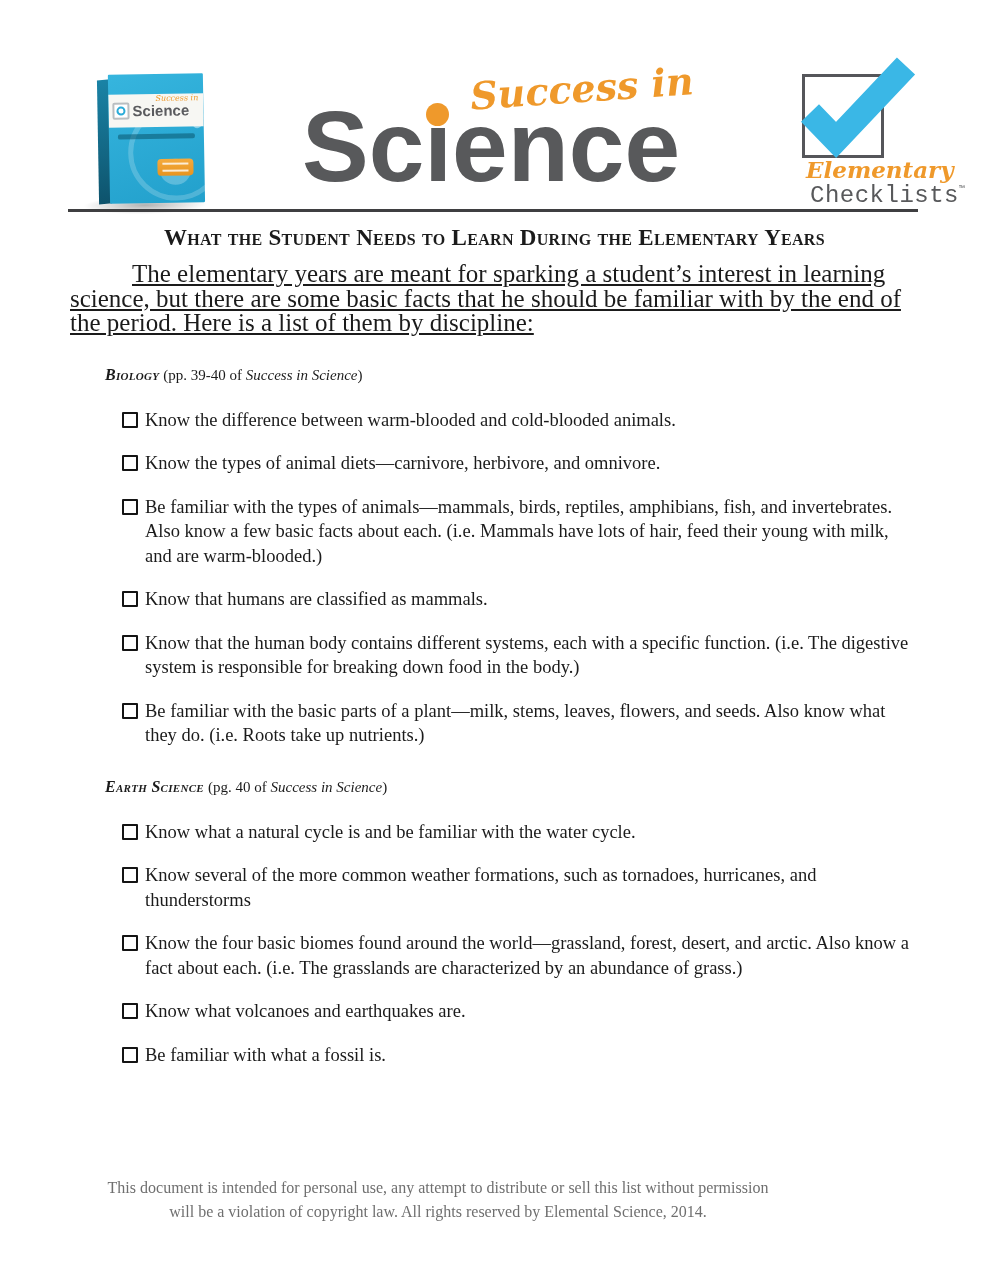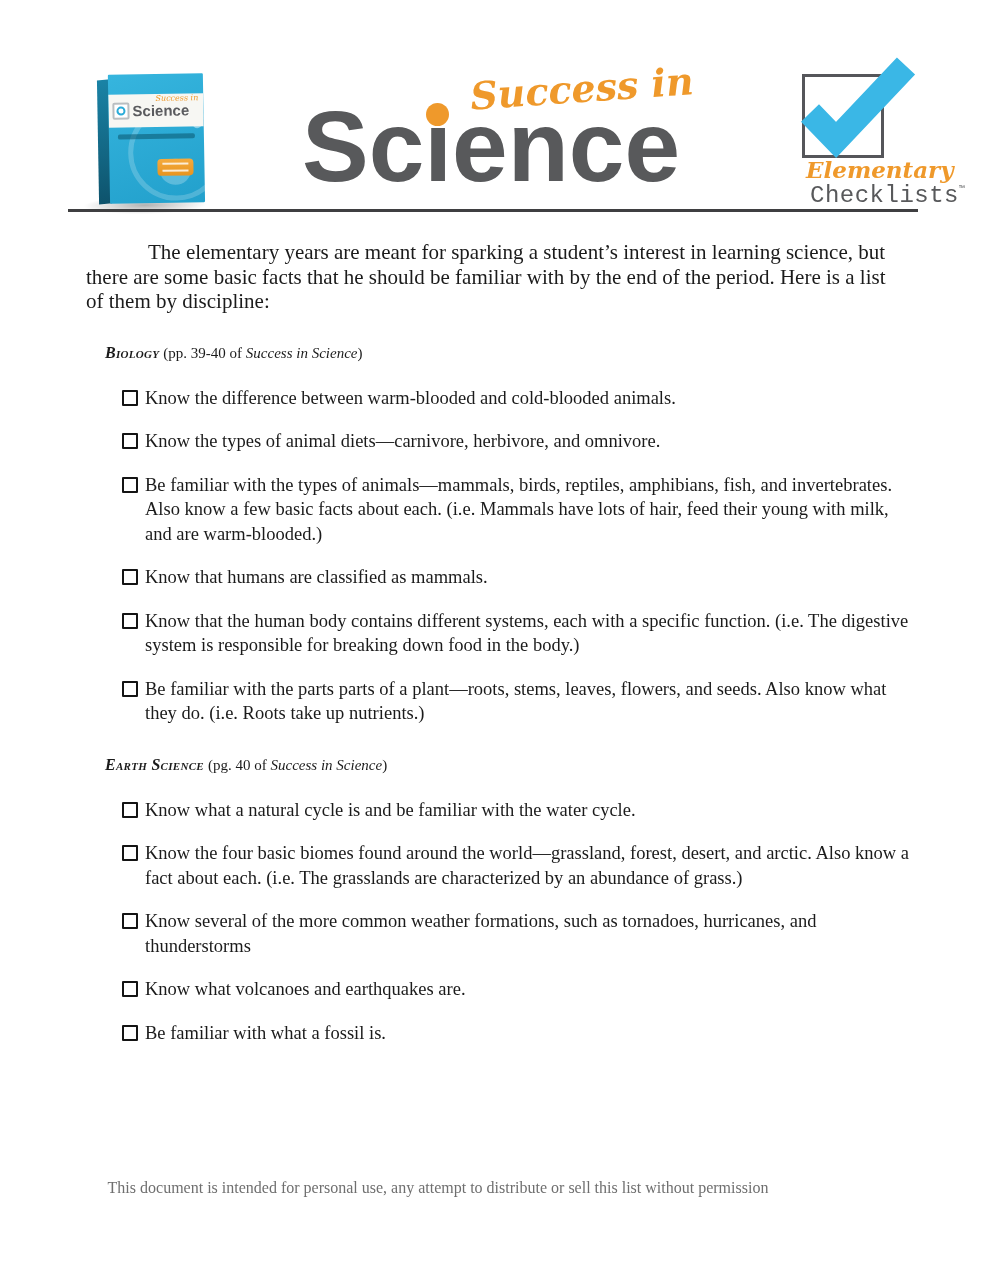--- a/index.html
+++ b/index.html
@@ -59,21 +59,21 @@
   .cb-checklists{position:absolute;left:4px;top:112px;font-family:Liberation Mono, monospace;
     font-size:24px;color:#58595b;letter-spacing:0.5px;white-space:nowrap;margin-left:8px;}
   .cb-tm{font-size:9px;vertical-align:10px;}
 
   .rule{position:absolute;left:68px;top:209px;width:850px;height:3px;background:#3f3f41;}
 
   
   .content{position:absolute;left:70px;top:224px;width:849px;}
   .doc-title{margin:0 0 10px 0;text-align:center;font-size:23px;line-height:28px;font-weight:bold;
     font-variant:small-caps;letter-spacing:0.3px;}
-  .intro{margin:16px;font-size:21px;line-height:24.5px;text-indent:62px;}
+  .intro{margin:0;font-size:25px;line-height:24.5px;text-indent:62px;text-decoration:underline;}
 
   .sec{margin-top:26px;padding-left:35px;}
   .sec-head{line-height:26px;}
   .sec-name{font-variant:small-caps;font-weight:bold;font-size:16px;letter-spacing:0.3px;font-style:italic;}
   .sec-ref{font-size:15px;}
   .sec-ref .bookname{font-style:italic;}
 
   ul.checklist{list-style:none;margin:20px 0 0 0;padding:0 0 0 40px;}
   ul.checklist li{position:relative;margin:0 0 19px 0;font-size:18.5px;line-height:24.5px;}
   .cb{position:absolute;left:-23px;top:4px;width:12px;height:12px;border:2.5px solid #141414;
@@ -122,54 +122,56 @@
       <div class="cb-checklists">
         <span>Checklists</span><span class="cb-tm">™</span>
       </div>
     </div>
   </div>
 
   <div class="rule"></div>
 
   <div class="content">
 
+    <h1 class="doc-title">What the Student Needs to Learn During the Elementary Years</h1>
 
     <p class="intro">The elementary years are meant for sparking a student’s interest in learning science, but there are some basic facts that he should be familiar with by the end of the period. Here is a list of them by discipline:</p>
 
     <div class="sec">
       <div class="sec-head">
         <span class="sec-name">Biology</span>
         <span class="sec-ref">
           <span>(pp. 39-40 of </span><span class="bookname">Success in Science</span><span>)</span>
         </span>
       </div>
       <ul class="checklist">
         <li><span class="cb"></span><span>Know the difference between warm-blooded and cold-blooded animals.</span></li>
         <li><span class="cb"></span><span>Know the types of animal diets—carnivore, herbivore, and omnivore.</span></li>
         <li><span class="cb"></span><span>Be familiar with the types of animals—mammals, birds, reptiles, amphibians, fish, and invertebrates. Also know a few basic facts about each. (i.e. Mammals have lots of hair, feed their young with milk, and are warm-blooded.)</span></li>
         <li><span class="cb"></span><span>Know that humans are classified as mammals.</span></li>
         <li><span class="cb"></span><span>Know that the human body contains different systems, each with a specific function. (i.e. The digestive system is responsible for breaking down food in the body.)</span></li>
-        <li><span class="cb"></span><span>Be familiar with the parts parts of a plant—roots, stems, leaves, flowers, and seeds. Also know what they do. (i.e. Roots take up nutrients.)</span></li>
+        <li><span class="cb"></span><span>Be familiar with the basic parts of a plant—milk, stems, leaves, flowers, and seeds. Also know what they do. (i.e. Roots take up nutrients.)</span></li>
       </ul>
     </div>
 
     <div class="sec">
       <div class="sec-head">
         <span class="sec-name">Earth Science</span>
         <span class="sec-ref">
           <span>(pg. 40 of </span><span class="bookname">Success in Science</span><span>)</span>
         </span>
       </div>
       <ul class="checklist">
         <li><span class="cb"></span><span>Know what a natural cycle is and be familiar with the water cycle.</span></li>
+        <li><span class="cb"></span><span>Know several of the more common weather formations, such as tornadoes, hurricanes, and thunderstorms</span></li>
         <li><span class="cb"></span><span>Know the four basic biomes found around the world—grassland, forest, desert, and arctic. Also know a fact about each. (i.e. The grasslands are characterized by an abundance of grass.)</span></li>
-        <li><span class="cb"></span><span>Know several of the more common weather formations, such as tornadoes, hurricanes, and thunderstorms</span></li>
         <li><span class="cb"></span><span>Know what volcanoes and earthquakes are.</span></li>
         <li><span class="cb"></span><span>Be familiar with what a fossil is.</span></li>
       </ul>
     </div>
   </div>
 
   <div class="footer">
     <div>This document is intended for personal use, any attempt to distribute or sell this list without permission</div>
+    <div>will be a violation of copyright law. All rights reserved by Elemental Science, 2014.</div>
   </div>
 
 </div>
 
 </body></html>

